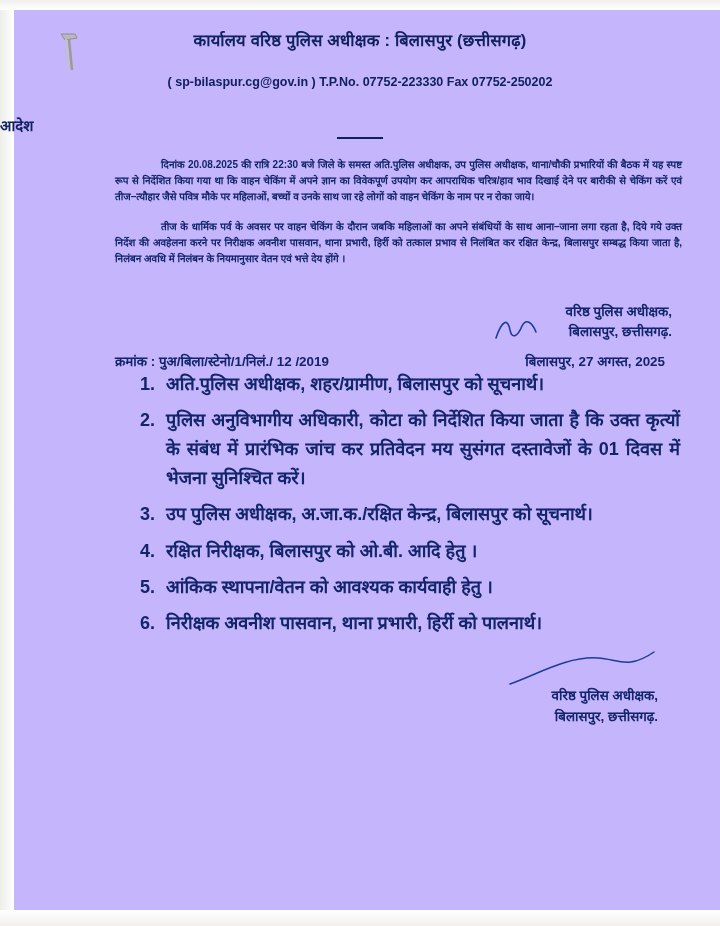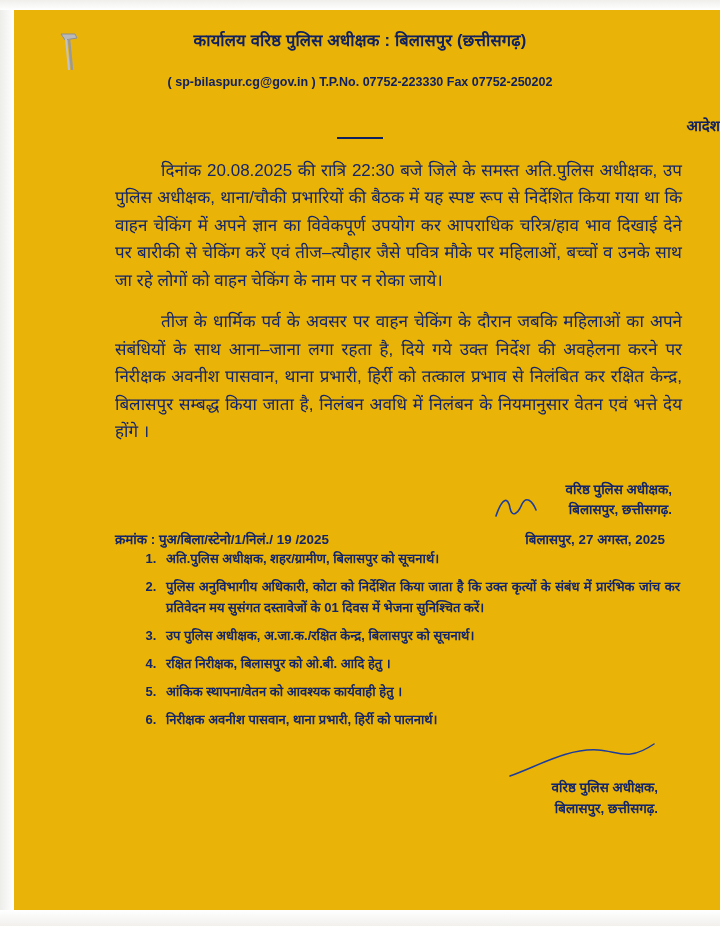--- a/index.html
+++ b/index.html
@@ -7,21 +7,21 @@
     padding: 0;
     background: #ffffff;
   }
   body {
     font-family: "Liberation Sans", sans-serif;
   }
   .page {
     position: relative;
     width: 720px;
     height: 926px;
-    background: #eab308;
+    background: #c4b5fd;
     overflow: hidden;
     color: #12256b;
   }
   
   .scan-edge-left {
     position: absolute;
     left: 0; top: 0;
     width: 14px; height: 926px;
     background: linear-gradient(to right, #ededea, #ffffff);
   }
@@ -58,44 +58,44 @@
     color: #102160;
   }
   .head-line2 {
     text-align: center;
     font-size: 12.5px;
     font-weight: bold;
     margin-top: 24px;
     color: #102160;
   }
   .title {
-    text-align: right;
+    text-align: left;
     font-size: 15px;
     font-weight: bold;
     margin-top: 26px;
     color: #102160;
   }
   .title-underline {
     width: 46px;
     height: 1.5px;
     background: #102160;
     margin: 2px auto 0 auto;
   }
   .body-wrap {
     margin: 18px 28px 0 115px;
     padding-right: 10px;
   }
   p.para {
     margin: 0 0 14px 0;
-    font-size: 17px;
+    font-size: 10px;
     line-height: 1.62;
     text-align: justify;
     text-justify: inter-word;
     color: #12256b;
-    font-weight: 400;
+    font-weight: 700;
   }
   p.para.indent {
     text-indent: 46px;
   }
   .sign-block {
     margin-top: 34px;
     margin-right: 48px;
     text-align: right;
     font-size: 13.4px;
     font-weight: 600;
@@ -121,21 +121,21 @@
   .meta-left { white-space: nowrap; }
   .meta-right { white-space: nowrap; margin-left: 24px; }
   .copy-label {
     margin: 10px 0 4px 115px;
     font-size: 13.4px;
     font-weight: 600;
   }
   ol.copy-list {
     margin: 0 40px 0 138px;
     padding: 0 0 0 22px;
-    font-size: 13px;
+    font-size: 18px;
     line-height: 1.62;
     font-weight: 600;
   }
   ol.copy-list li {
     margin-bottom: 7px;
     text-align: justify;
     padding-left: 6px;
   }
   .footer-sign {
     margin-top: 48px;
@@ -184,21 +184,21 @@
 
     <div class="sign-block">
       <svg class="sig-scribble" viewBox="0 0 60 26">
         <path d="M4 22 C10 4, 16 2, 18 14 C20 24, 26 20, 30 10 C34 2, 40 6, 44 16" stroke="#1b3c9e" stroke-width="1.6" fill="none" stroke-linecap="round"></path>
       </svg>
       <div>वरिष्ठ पुलिस अधीक्षक,</div>
       <div>बिलासपुर, छत्तीसगढ़.</div>
     </div>
 
     <div class="meta-row">
-      <div class="meta-left">क्रमांक : पुअ/बिला/स्टेनो/1/निलं./  19  /2025</div>
+      <div class="meta-left">क्रमांक : पुअ/बिला/स्टेनो/1/निलं./  12  /2019</div>
       <div class="meta-right">बिलासपुर, 27 अगस्त, 2025</div>
     </div>
 
 
     <ol class="copy-list">
       <li>अति.पुलिस अधीक्षक, शहर/ग्रामीण, बिलासपुर को सूचनार्थ।</li>
       <li>पुलिस अनुविभागीय अधिकारी, कोटा को निर्देशित किया जाता है कि उक्त कृत्यों के संबंध में प्रारंभिक जांच कर प्रतिवेदन मय सुसंगत दस्तावेजों के 01 दिवस में भेजना सुनिश्चित करें।</li>
       <li>उप पुलिस अधीक्षक, अ.जा.क./रक्षित केन्द्र, बिलासपुर को सूचनार्थ।</li>
       <li>रक्षित निरीक्षक, बिलासपुर को ओ.बी. आदि हेतु ।</li>
       <li>आंकिक स्थापना/वेतन को आवश्यक कार्यवाही हेतु ।</li>

